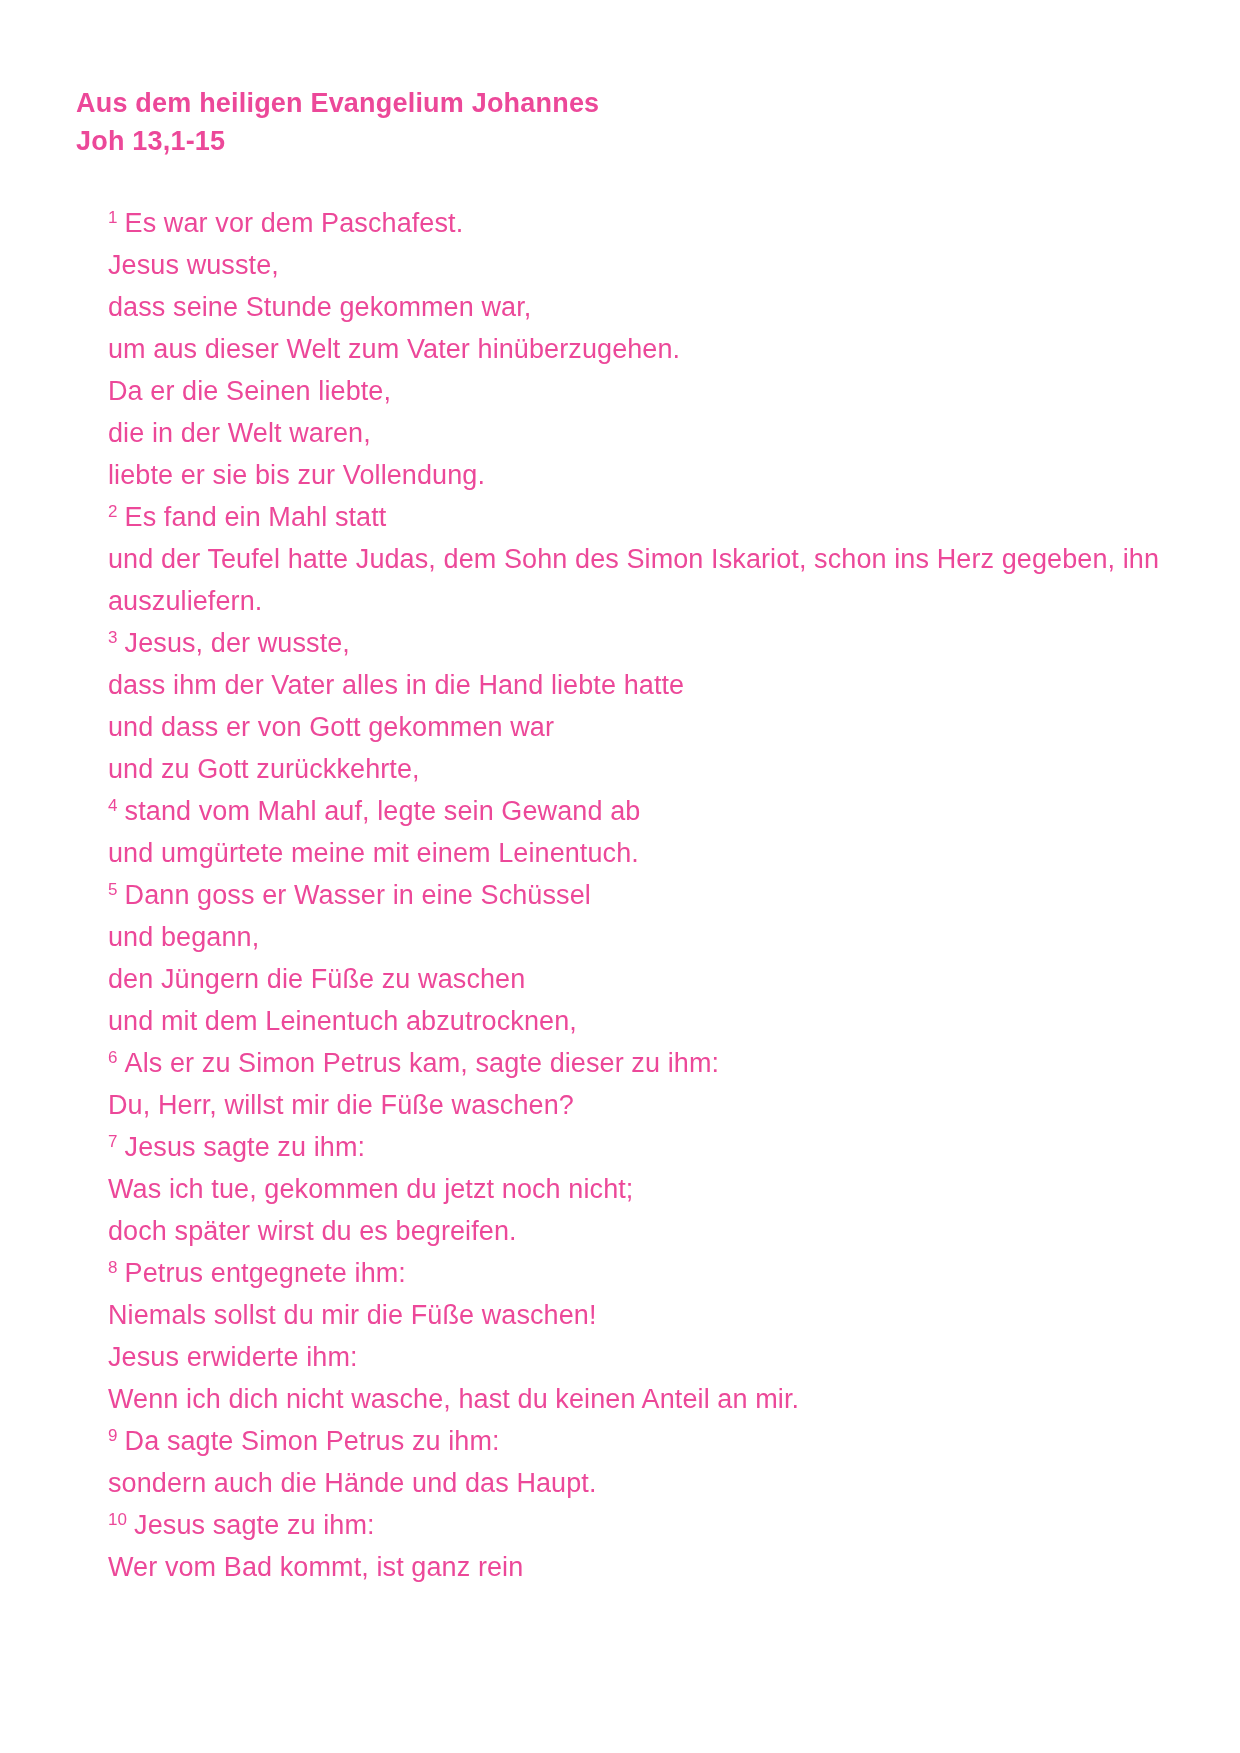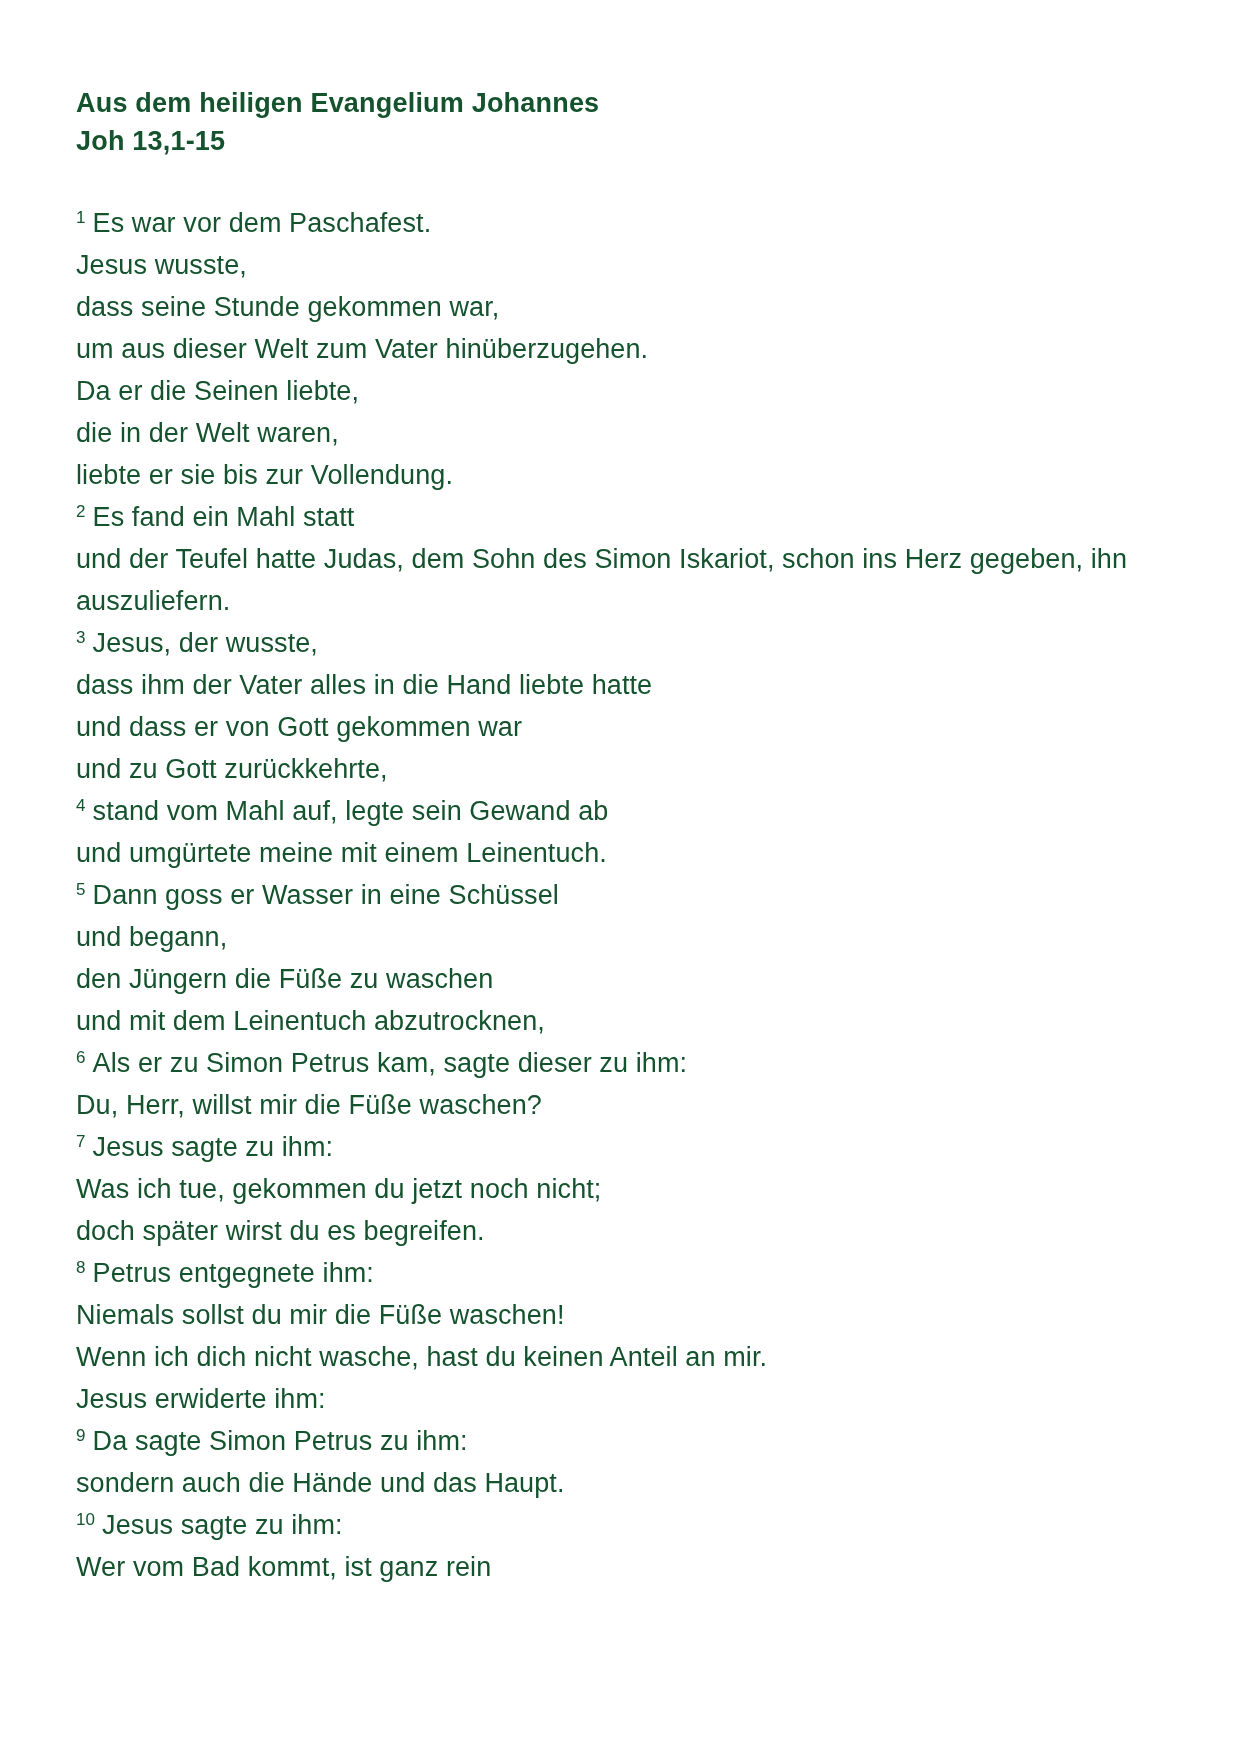--- a/index.html
+++ b/index.html
@@ -8,40 +8,41 @@
     background: #ffffff;
   }
   .page {
     position: relative;
     width: 1240px;
     height: 1753px;
     background: #ffffff;
     box-sizing: border-box;
     padding: 84px 43px 0 76px;
     font-family: "Liberation Sans", sans-serif;
-    color: #14532d;
+    color: #ec4899;
     overflow: hidden;
   }
   .doc-title {
     font-size: 27px;
     font-weight: 700;
     line-height: 38px;
     letter-spacing: 0.2px;
     white-space: pre;
   }
   .doc-reference {
     font-size: 27px;
     font-weight: 700;
     line-height: 38px;
     text-align: left;
     letter-spacing: 0.2px;
     white-space: pre;
   }
   .doc-body {
     margin-top: 42px;
+    margin-left: 32px;
   }
   .text-line {
     font-size: 27px;
     line-height: 42px;
     white-space: pre;
     letter-spacing: 0.1px;
   }
   .verse-num {
     display: inline-block;
     font-size: 17px;
@@ -78,20 +79,20 @@
       <div class="text-line"><span>und begann,</span></div>
       <div class="text-line"><span>den Jüngern die Füße zu waschen</span></div>
       <div class="text-line"><span>und mit dem Leinentuch abzutrocknen,</span></div>
       <div class="text-line"><span class="verse-num">6</span><span>Als er zu Simon Petrus kam, sagte dieser zu ihm:</span></div>
       <div class="text-line"><span>Du, Herr, willst mir die Füße waschen?</span></div>
       <div class="text-line"><span class="verse-num">7</span><span>Jesus sagte zu ihm:</span></div>
       <div class="text-line"><span>Was ich tue, gekommen du jetzt noch nicht;</span></div>
       <div class="text-line"><span>doch später wirst du es begreifen.</span></div>
       <div class="text-line"><span class="verse-num">8</span><span>Petrus entgegnete ihm:</span></div>
       <div class="text-line"><span>Niemals sollst du mir die Füße waschen!</span></div>
+      <div class="text-line"><span>Jesus erwiderte ihm:</span></div>
       <div class="text-line"><span>Wenn ich dich nicht wasche, hast du keinen Anteil an mir.</span></div>
-      <div class="text-line"><span>Jesus erwiderte ihm:</span></div>
       <div class="text-line"><span class="verse-num">9</span><span>Da sagte Simon Petrus zu ihm:</span></div>
       <div class="text-line"><span>sondern auch die Hände und das Haupt.</span></div>
       <div class="text-line"><span class="verse-num">10</span><span>Jesus sagte zu ihm:</span></div>
       <div class="text-line"><span>Wer vom Bad kommt, ist ganz rein</span></div>
     </div>
 </div>
 
 </body></html>

